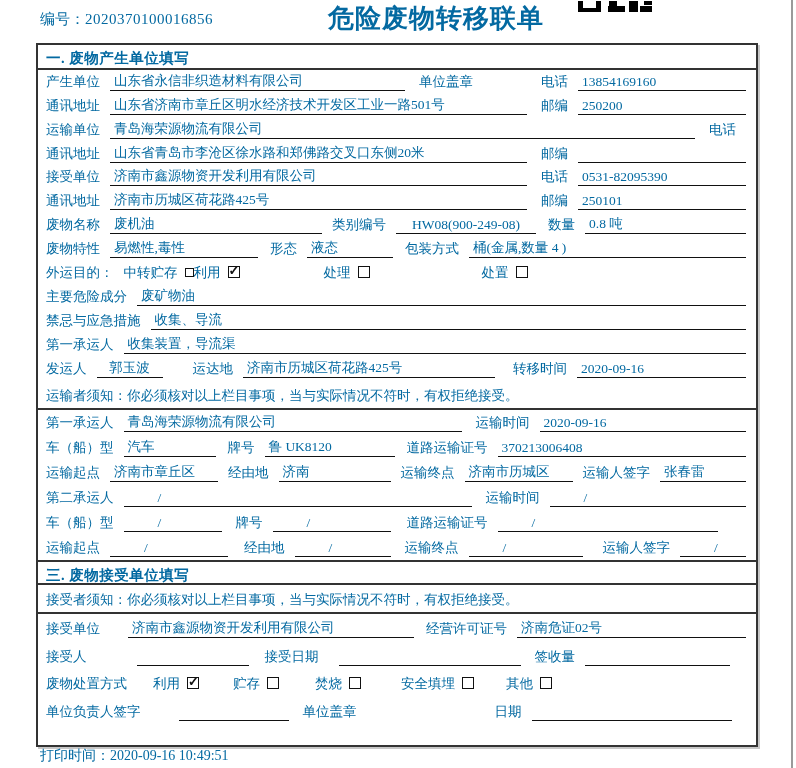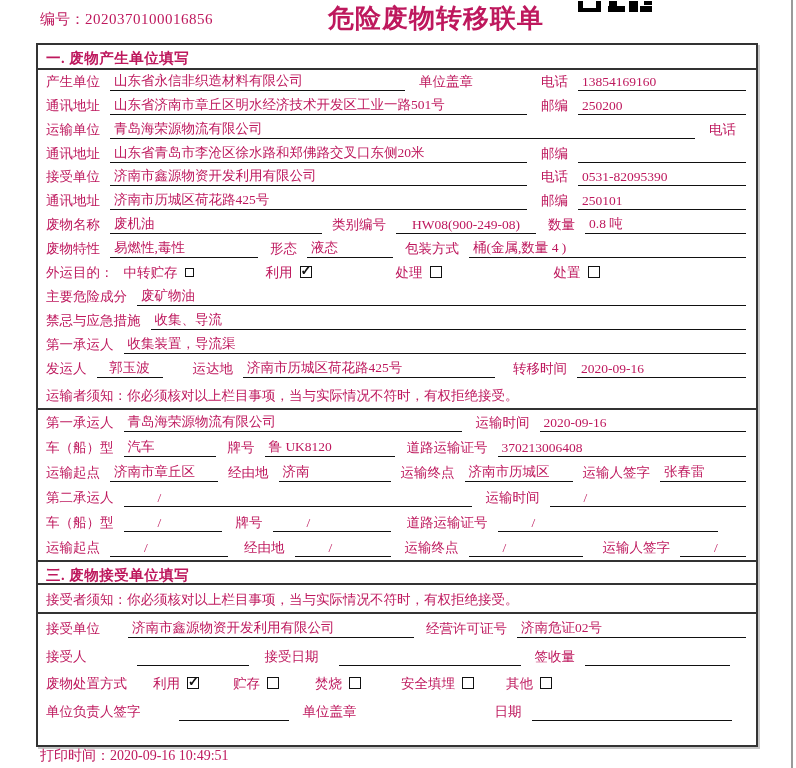--- a/index.html
+++ b/index.html
@@ -1,17 +1,17 @@
 <!DOCTYPE html>
 <html><head>
 <meta charset="utf-8">
 <style>
   html,body{margin:0;padding:0;background:#fff;}
   .page{position:relative;width:796px;height:768px;background:#fff;overflow:hidden;
-        font-family:"Liberation Serif","DejaVu Serif",serif;color:#be185d;font-size:13.5px;}
+        font-family:"Liberation Serif","DejaVu Serif",serif;color:#0369a1;font-size:13.5px;}
   .page-edge{position:absolute;top:0;right:3px;width:2px;height:768px;background:#9a9a9a;}
   .qr{position:absolute;left:578px;top:0;width:74px;height:11px;}
   .doc-number{position:absolute;left:40px;top:10px;font-size:15px;white-space:nowrap;}
   .doc-number .num{font-family:"Liberation Serif","DejaVu Serif",serif;letter-spacing:.5px;}
   .doc-title{position:absolute;left:328px;top:1px;font-size:26px;font-weight:bold;letter-spacing:1px;white-space:nowrap;}
   .form{position:absolute;left:36px;top:43px;width:722px;height:704px;border:2px solid #333;
         box-shadow:2px 2px 0 rgba(0,0,0,.22);box-sizing:border-box;display:flex;flex-direction:column;background:#fff;}
   .sec-header{height:25px;box-sizing:border-box;border-bottom:2px solid #333;font-weight:bold;
               font-size:14.5px;padding:4px 0 0 8px;letter-spacing:.5px;}
   .sec-header.topline{border-top:2px solid #333;}
@@ -116,21 +116,21 @@
       <span class="lbl">废物特性</span>
       <span class="val" style="width:148px;">易燃性,毒性</span>
       <span class="lbl" style="margin-left:12px;">形态</span>
       <span class="val" style="width:86px;">液态</span>
       <span class="lbl" style="margin-left:12px;">包装方式</span>
       <span class="val fill">桶(金属,数量  4 )</span>
     </div>
 
     <div class="row r24">
       <span class="lbl">外运目的：</span>
-      <span class="opt" style="margin-right:72px;"><span>中转贮存</span><span class="box small"></span></span>
+      <span class="opt" style=""><span>中转贮存</span><span class="box small"></span></span>
       <span class="opt" style="margin-right:84px;"><span>利用</span><span class="box checked"></span></span>
       <span class="opt" style="margin-right:112px;"><span>处理</span><span class="box"></span></span>
       <span class="opt"><span>处置</span><span class="box"></span></span>
     </div>
 
     <div class="row r24">
       <span class="lbl">主要危险成分</span>
       <span class="val fill">废矿物油</span>
     </div>
 

